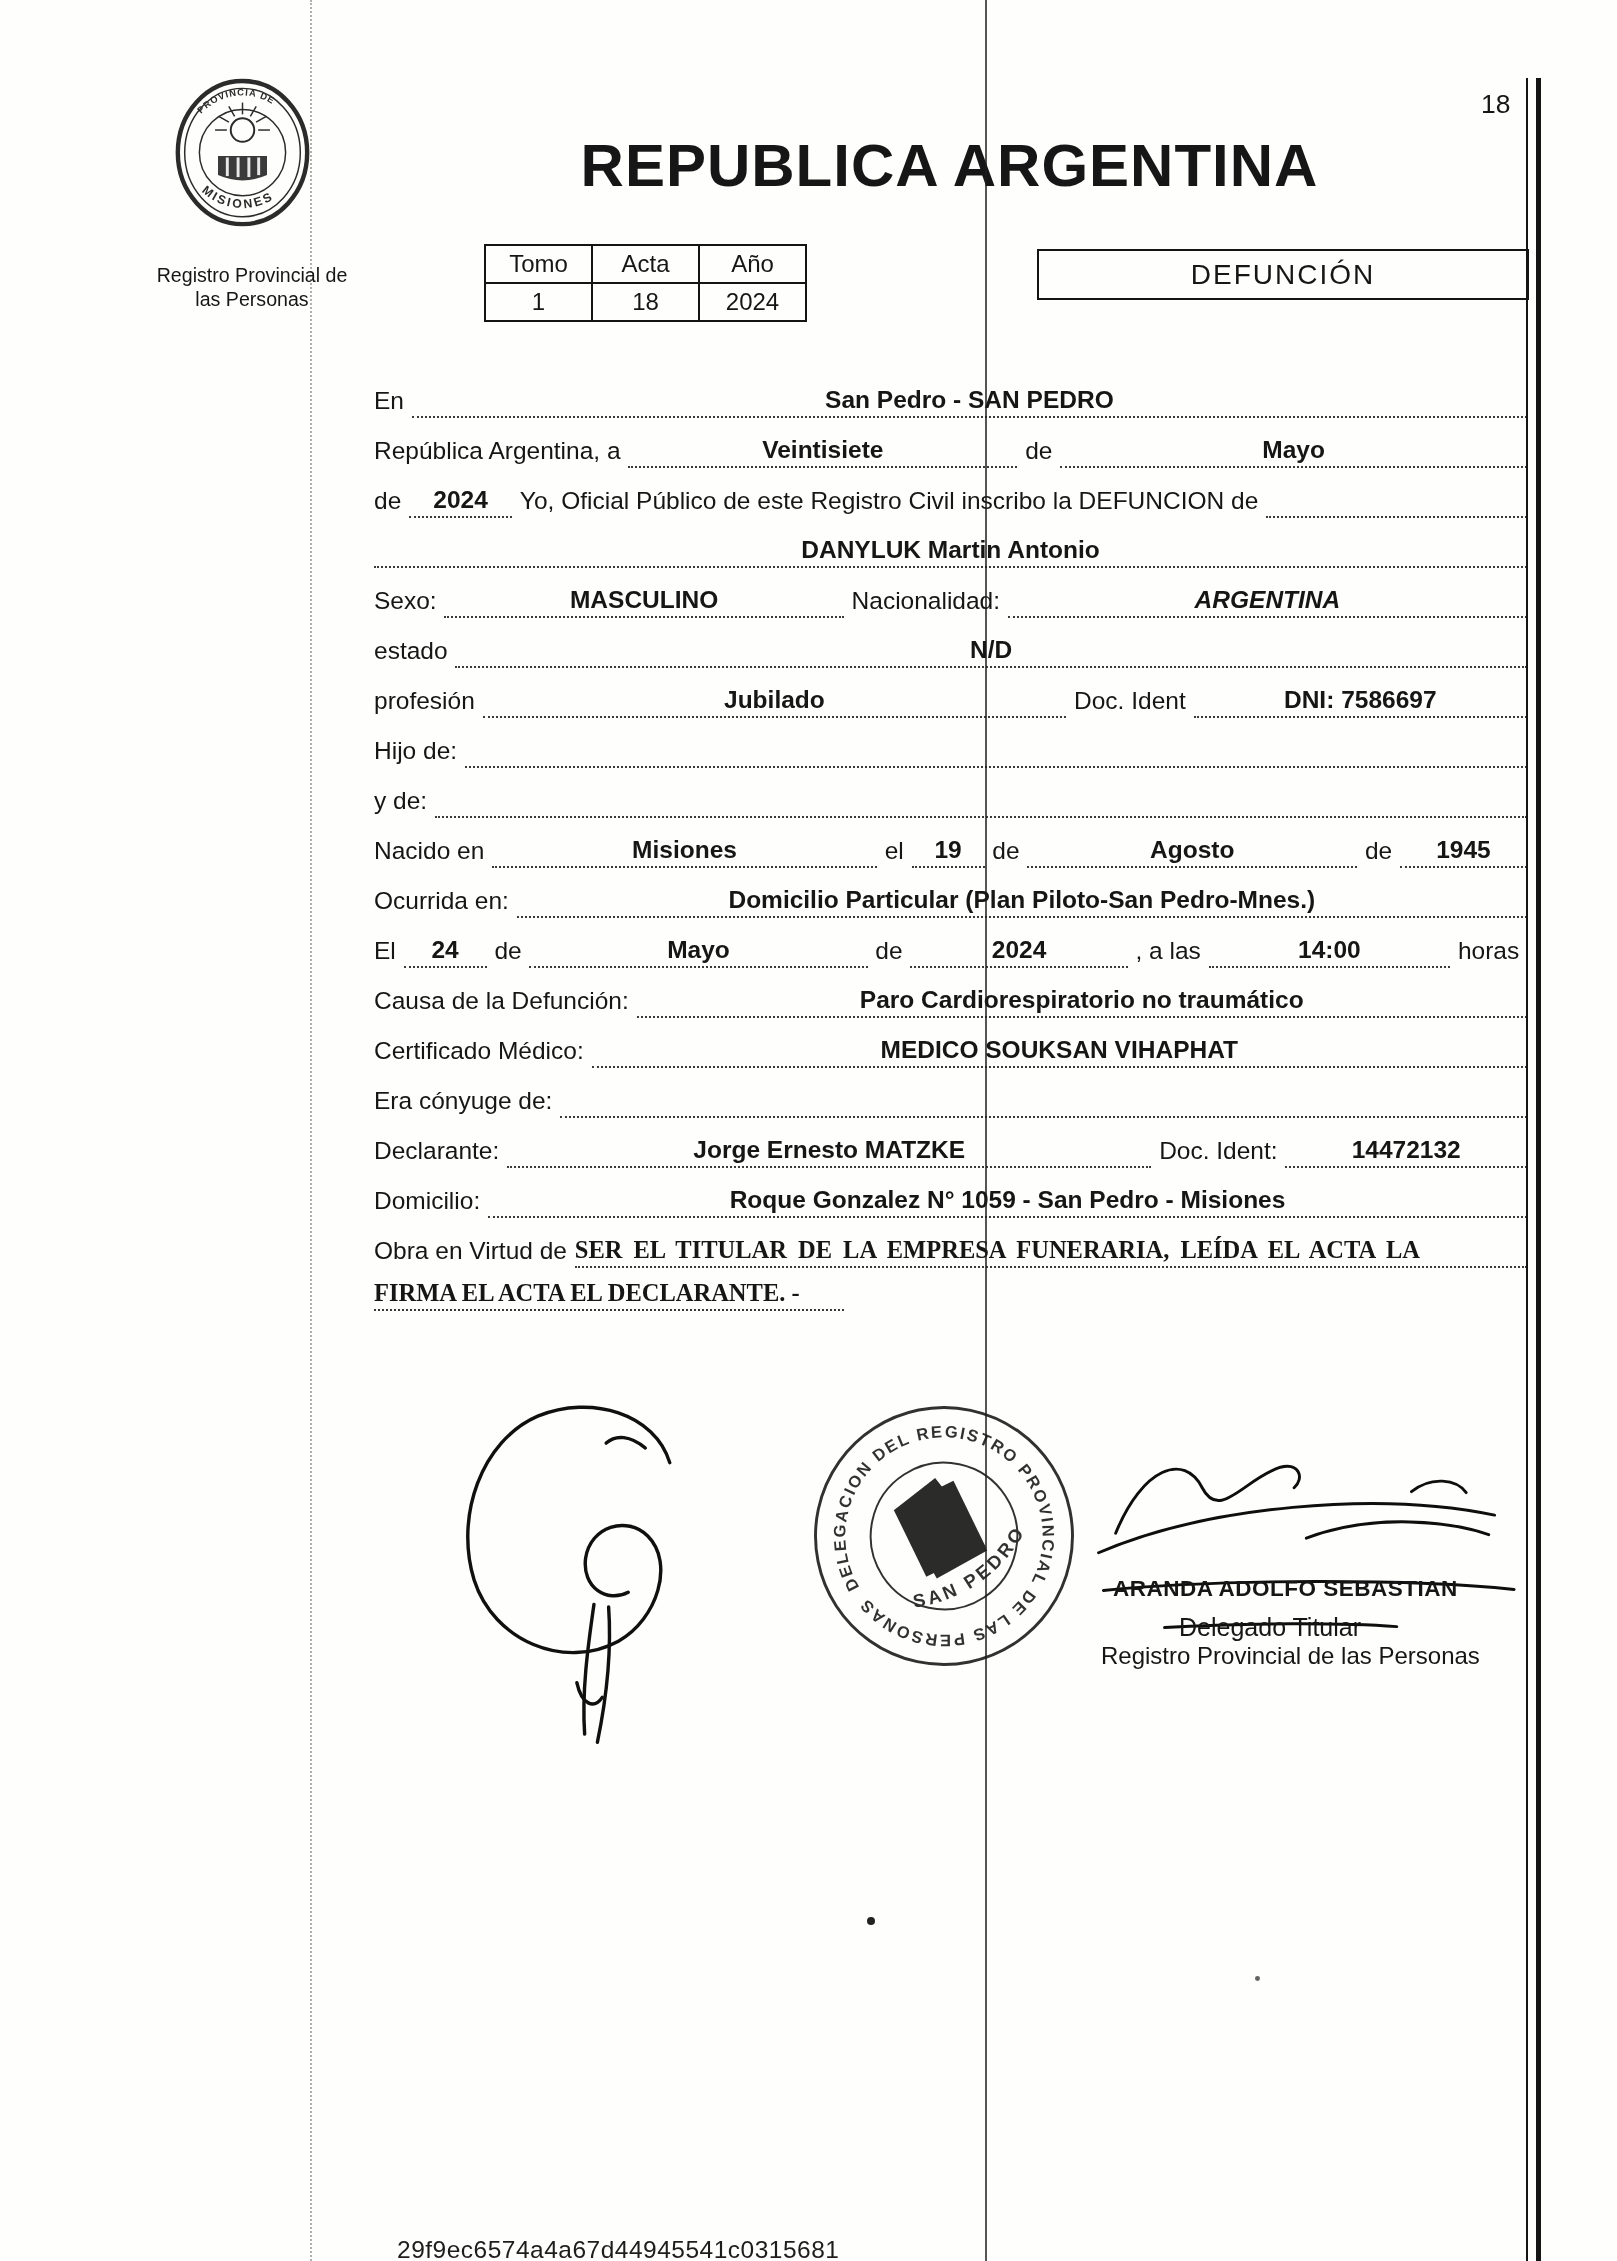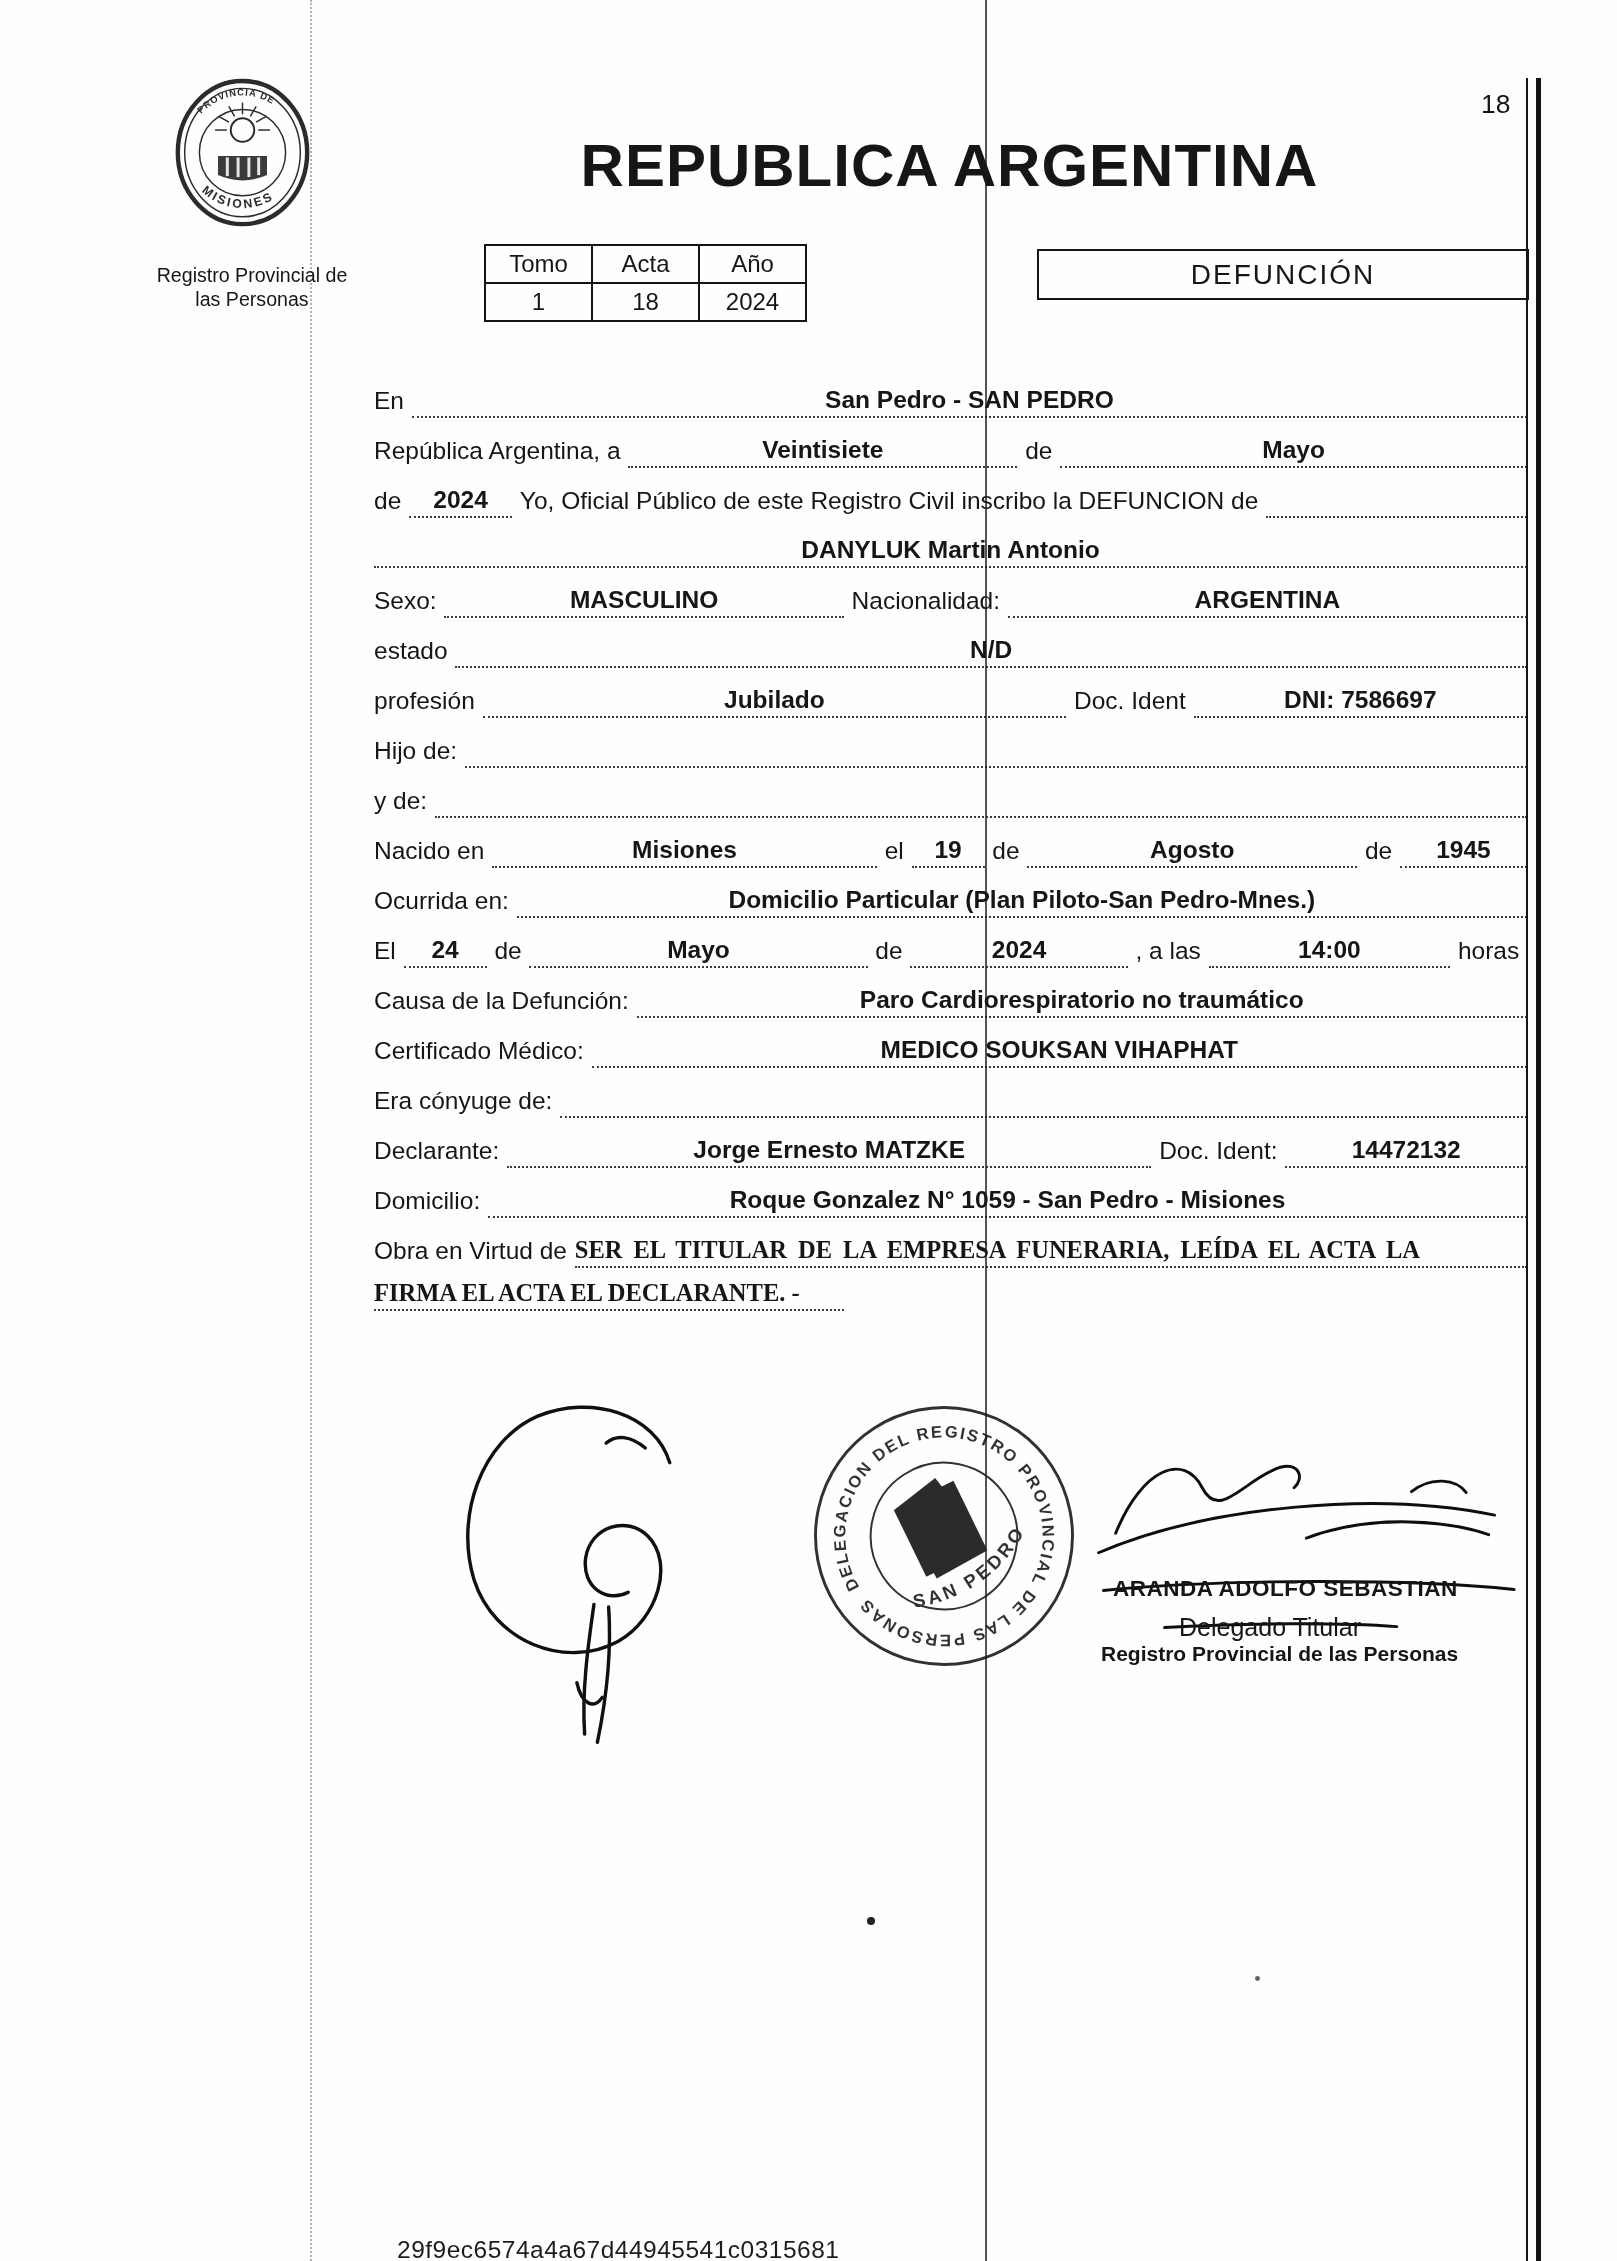--- a/index.html
+++ b/index.html
@@ -30,35 +30,35 @@
   .record-type { position:absolute; left:1037px; top:249px; width:492px; height:51px; border:2px solid #141414;
     display:flex; align-items:center; justify-content:center; font-size:28px; letter-spacing:2px; }
 
   
   .form { position:absolute; left:374px; top:368px; width:1153px; font-size:24.5px; }
   .row { display:flex; align-items:flex-end; height:50px; }
   .lbl { white-space:nowrap; padding:0 7.8px 2.9px 0; }
   .mid { white-space:nowrap; padding:0 7.8px 2.9px 7.8px; }
   .fill { border-bottom:2.4px dotted #3a3a3a; text-align:center; font-weight:bold; padding-bottom:2px; white-space:nowrap; min-width:0; }
   .fill.left { text-align:left;font-family:Liberation Serif, serif; } .f06 { flex:0.6; } .f08 { flex:0.8; }
-  .f09 { flex:0.9; } .f10 { flex:1; } .f12 { flex:1.2; } .f13 { flex:1.3; }
+  .f09 { flex:0.9; } .f10 { flex:1; } .f12 { flex:1.2; } .f13 { flex:1.3;font-style:italic; }
   .f14 { flex:1.4; } .f16 { flex:1.6; }
   .w150 { width:73px; } .w170 { width:83px; } .w210 { width:103px; } .w260 { width:127px; }
   .obra-line1 { word-spacing:4.9px; }
   .row-short { height:43px; }
   .obra-line2-wrap { width:470px; }
 
   
   .sig-left { position:absolute; left:435px; top:1389px; width:313px; height:382px; }
   .stamp { position:absolute; left:795px; top:1382px; width:298px; height:308px; }
   .sig-right { position:absolute; left:1069px; top:1433px; width:460px; height:264px; }
   .sig-right svg { position:absolute; left:0; top:0; }
   .official-name { position:absolute; left:44px; top:143px; font-size:22.5px; font-weight:bold; letter-spacing:0.5px; white-space:nowrap; }
   .official-role { position:absolute; left:110px; top:180px; font-size:25px; white-space:nowrap; }
-  .official-office { position:absolute; left:32px; top:209px; font-size:21px; font-weight:bold; white-space:nowrap;text-align:center; }
+  .official-office { position:absolute; left:32px; top:209px; font-size:24px; font-weight:normal; white-space:nowrap;text-align:center; }
 
   .footer-code { position:absolute; left:397px; top:2236px; font-size:24.5px; letter-spacing:0.5px; color:#1d1d1d; }
 </style>
 </head>
 <body>
 
 <div class="page">
 
   <div class="left-dotted"></div>
   <div class="fold-line"></div>

